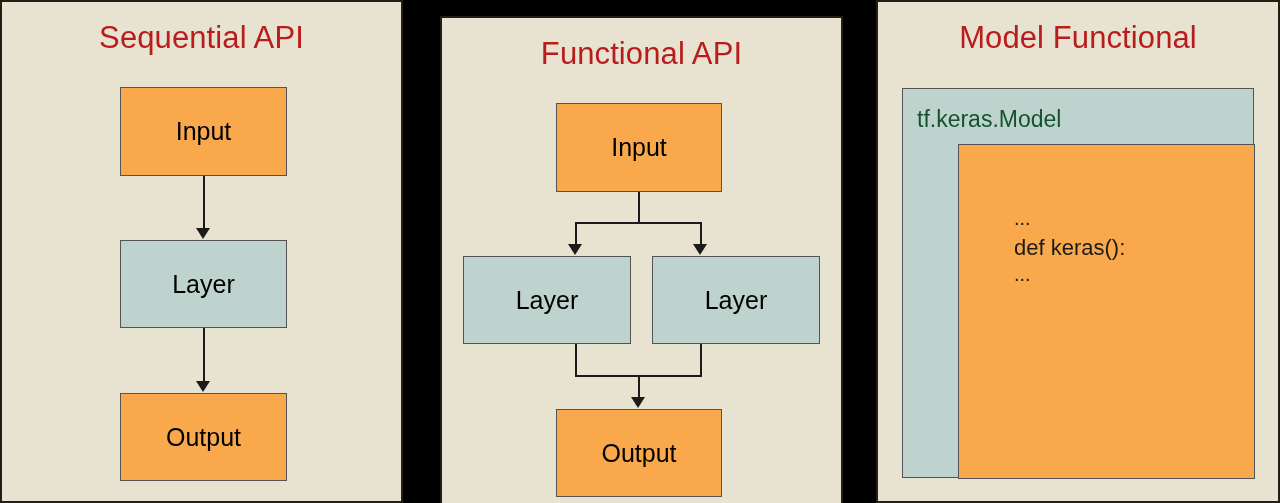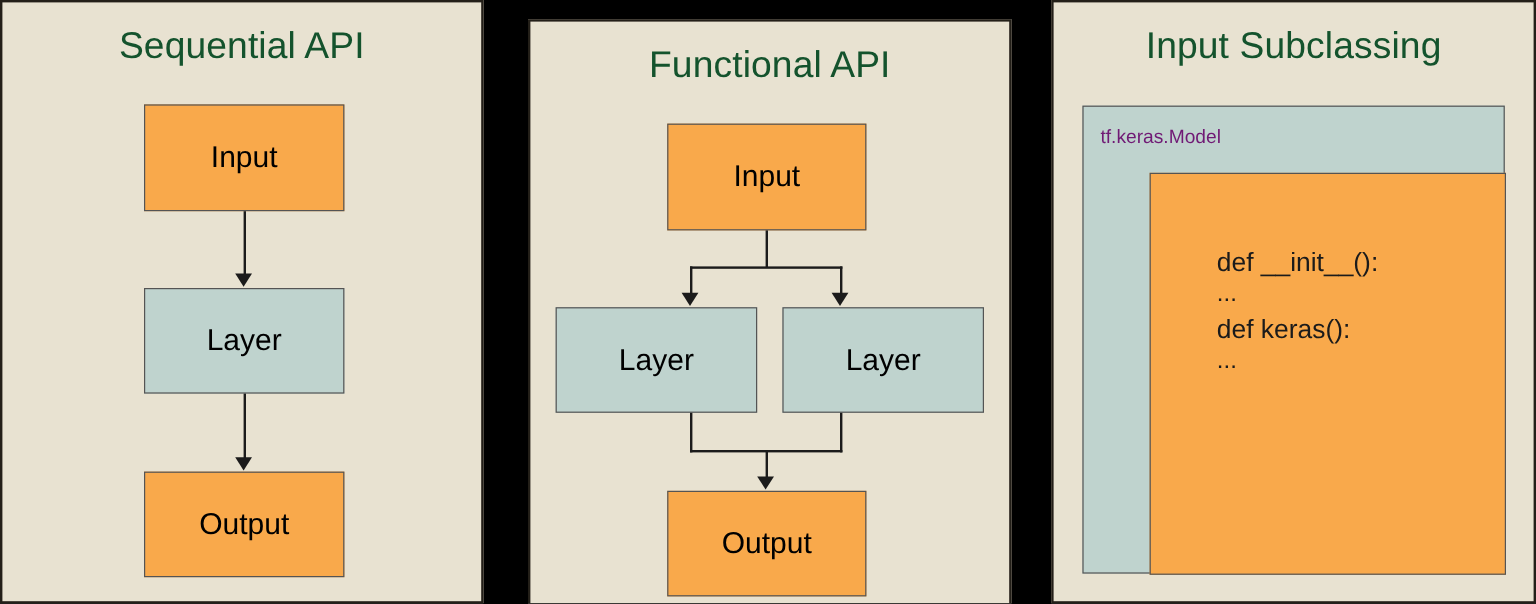--- a/index.html
+++ b/index.html
@@ -31,21 +31,21 @@
   #panel-2 { left: 876px; width: 404px; }
 
   .panel-title {
     position: absolute;
     left: 0;
     right: 0;
     top: 18px;
     text-align: center;
     font-size: 31px;
     font-weight: 300;
-    color: #14532d;
+    color: #b91c1c;
     letter-spacing: 0.1px;
     white-space: nowrap;
   }
 
   
   .node {
     position: absolute;
     box-sizing: border-box;
     border: 1.5px solid #545454;
     display: flex;
@@ -82,23 +82,23 @@
   .sub-outer {
     position: absolute;
     box-sizing: border-box;
     background: #BFD3CE;
     border: 1.5px solid #545454;
   }
   .sub-outer-label {
     position: absolute;
     left: 14px;
     top: 17px;
-    font-size: 16px;
+    font-size: 23px;
     font-weight: 300;
-    color: #701a75;
+    color: #14532d;
     white-space: nowrap;
   }
   .sub-inner {
     position: absolute;
     box-sizing: border-box;
     background: #F9A94B;
     border: 1.5px solid #545454;
   }
   .code-block {
     position: absolute;
@@ -166,28 +166,27 @@
     <div class="hline" style="left:133px; top:357px; width:127px;"></div>
     <div class="vline" style="left:196px; top:357px; height:24px;"></div>
     <div class="arrowhead" style="left:189px; top:379px;"></div>
 
     <div class="node orange" style="left:114px; top:391px; width:166px; height:88px;">
       <span>Output</span>
     </div>
   </div>
 
   <div class="panel" id="panel-2">
-    <div class="panel-title">Input Subclassing</div>
+    <div class="panel-title">Model Functional</div>
 
     <div class="sub-outer" style="left:24px; top:86px; width:352px; height:390px;">
       <div class="sub-outer-label">tf.keras.Model</div>
 
       <div class="sub-inner" style="left:55px; top:55px; width:297px; height:335px;">
         <div class="code-block">
-          <div class="code-line">def __init__():</div>
           <div class="code-line dots">...</div>
           <div class="code-line">def keras():</div>
           <div class="code-line dots">...</div>
         </div>
       </div>
     </div>
   </div>
 
 </div>
 

